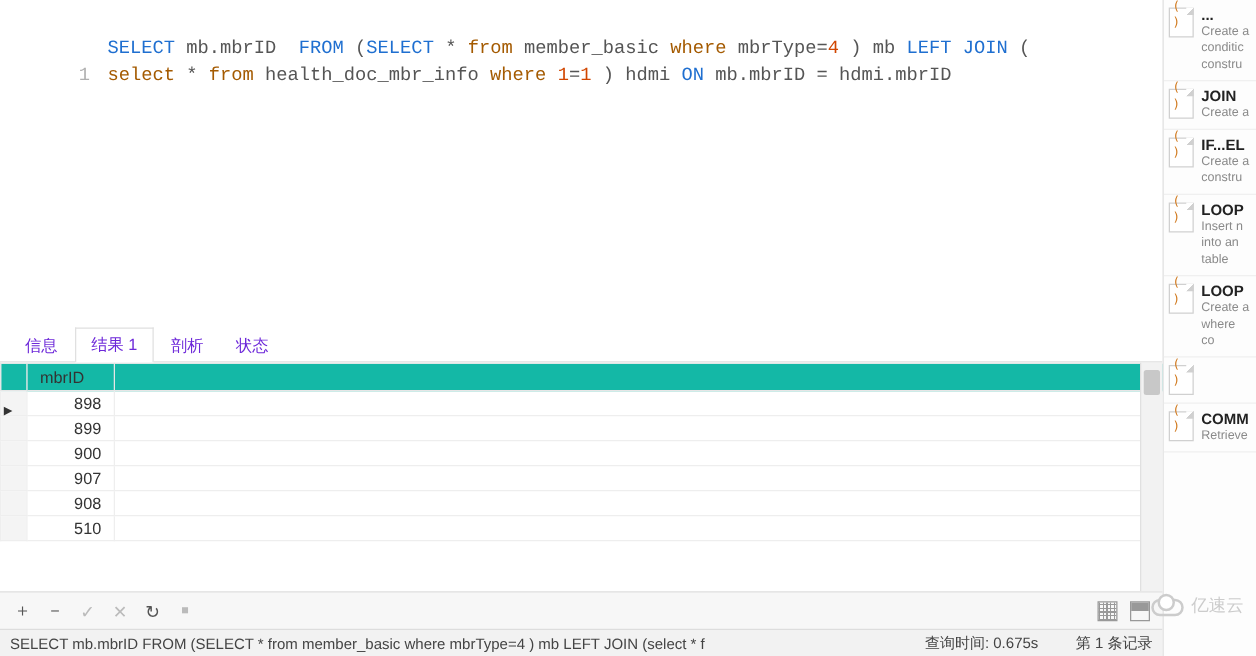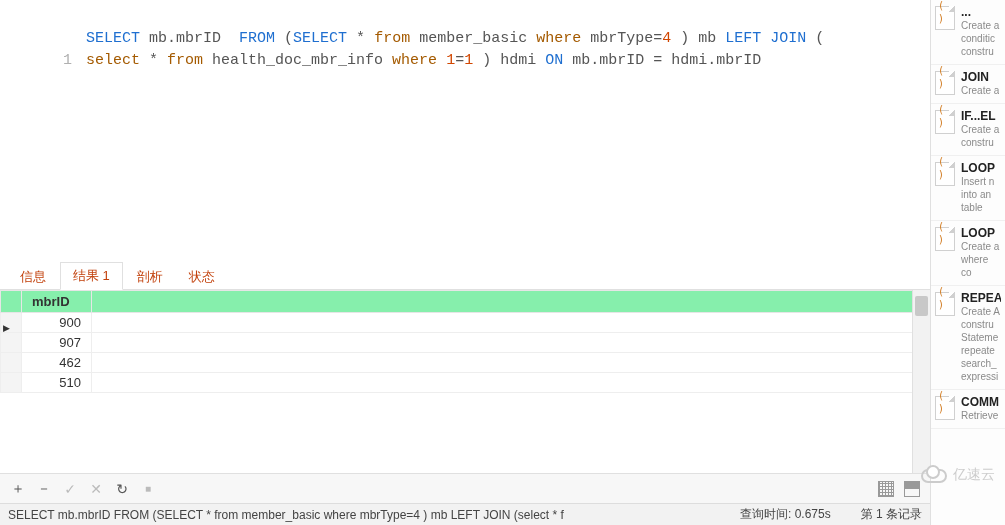--- a/index.html
+++ b/index.html
@@ -13,27 +13,27 @@
   .editor { display: flex; font-family: Consolas, "Courier New", monospace; font-size: 15px; line-height: 22px; padding-top: 6px; height: 260px; overflow: hidden; white-space: pre; }
   .gutter { flex: 0 0 60px; text-align: right; color: #b0b0b0; padding-right: 12px; user-select: none; }
   .code { flex: 1; padding-left: 2px; }
   .kw  { color: #1f6fd0; }
   .fn  { color: #a45a00; }
   .num { color: #d14600; }
   .txt { color: #555; }
 
   
   .tabs { display: flex; align-items: flex-end; height: 30px; padding-left: 8px; gap: 2px; border-bottom: 1px solid #e0e0e0; font-size: 13px; }
-  .tab { padding: 4px 12px; color: #c2410c; cursor: default; position: relative; top: 1px; }
+  .tab { padding: 4px 12px; color: #6d28d9; cursor: default; position: relative; top: 1px; }
   .tab.active { background: #fff; border: 1px solid #e0e0e0; border-bottom: 1px solid #fff; }
 
   
   .grid-wrap { flex: 1; overflow: hidden; position: relative; }
   .grid { width: 100%; border-collapse: collapse; font-size: 13px; }
-  .grid thead th { background: #86efac; border: 1px solid #e6e6e6; padding: 3px 10px; text-align: left; font-weight: 700; color: #333; }
+  .grid thead th { background: #14b8a6; border: 1px solid #e6e6e6; padding: 3px 10px; text-align: left; font-weight: 400; color: #333; }
   .grid tbody td  { border: 1px solid #eee; padding: 2px 10px; text-align: right; font-variant-numeric: tabular-nums; }
   .rowhead { width: 16px; background: #f4f4f4; }
   .grid tbody tr:nth-child(1) td:first-child::before{ content:"▶"; font-size:9px; color:#333; position:absolute; left:2px; }
   .grid tbody td:first-child{ position:relative; }
   .grid th.col-main{ width:70px;}
   .grid th.rest{ width:auto; }
 
   .grid-scroll{ position:absolute; right:0; top:0; width:18px; height:100%; background:#f2f2f2; border-left:1px solid #e0e0e0;}
   .grid-scroll .thumb{ position:absolute; left:2px; right:2px; top:6px; height:20px; background:#c8c8c8; border-radius:2px;}
 
@@ -52,21 +52,21 @@
   
   .snip{ display:flex; gap:6px; padding:6px 4px; border-bottom:1px solid #f0f0f0; font-size:11px; line-height:13px; }
   .snip .ico{ flex:0 0 20px; height:24px; border:1px solid #d0d0d0; position:relative; background:#fff;}
   .snip .ico::before{content:""; position:absolute; right:-1px; top:-1px; width:6px; height:6px; background:linear-gradient(135deg,#fff 49%,#d0d0d0 50%);}
   .snip .ico .p{ position:absolute; bottom:4px; left:2px; font-size:10px; color:#d17a1f; font-family:Consolas,monospace;}
   .snip .body{ overflow:hidden;}
   .snip .title{ font-weight:bold; color:#222; font-size:12px; white-space:nowrap;}
   .snip .desc{ color:#8a8a8a; font-size:10px; }
 
   
-  .wm{ position:absolute; right:10px; bottom:40px; display:flex; align-items:center; gap:6px; color:#ccc; font-size:14px; pointer-events:none;}
+  .wm{ position:absolute; right:10px; bottom:30px; display:flex; align-items:center; gap:6px; color:#ccc; font-size:14px; pointer-events:none;}
   .wm .cloud{ width:30px; height:20px; position:relative;}
   .wm .cloud::before{content:"";position:absolute;left:4px;bottom:2px;width:22px;height:10px;border:2px solid #ccc;border-radius:10px;}
   .wm .cloud::after{content:"";position:absolute;left:9px;bottom:6px;width:10px;height:10px;border:2px solid #ccc;border-radius:50%;background:#fff;}
 </style>
 </head>
 <body>
 
 <div class="layout">
   <div class="main-col">
 
@@ -92,31 +92,41 @@
         <thead>
           <tr>
             <th class="rowhead"></th>
             <th class="col-main">mbrID</th>
             <th class="rest"></th>
           </tr>
         </thead>
         <tbody id="grid-body">
             <tr>
               <td class="rowhead"></td>
+              <td>898</td>
+              <td></td>
+            </tr>
+            <tr>
+              <td class="rowhead"></td>
+              <td>899</td>
+              <td></td>
+            </tr>
+            <tr>
+              <td class="rowhead"></td>
               <td>900</td>
               <td></td>
             </tr>
             <tr>
               <td class="rowhead"></td>
               <td>907</td>
               <td></td>
             </tr>
             <tr>
               <td class="rowhead"></td>
-              <td>462</td>
+              <td>908</td>
               <td></td>
             </tr>
             <tr>
               <td class="rowhead"></td>
               <td>510</td>
               <td></td>
             </tr>
           </tbody>
       </table>
       <div class="grid-scroll">
@@ -187,24 +197,20 @@
         </div>
         <div class="body">
           <div class="title">LOOP</div>
           <div class="desc">Create a where co</div>
         </div>
       </div>
       <div class="snip">
         <div class="ico">
           <span class="p">( )</span>
         </div>
-        <div class="body">
-          <div class="title">REPEA</div>
-          <div class="desc">Create A constru Stateme repeate search_ expressi</div>
-        </div>
       </div>
       <div class="snip">
         <div class="ico">
           <span class="p">( )</span>
         </div>
         <div class="body">
           <div class="title">COMM</div>
           <div class="desc">Retrieve</div>
         </div>
       </div>

